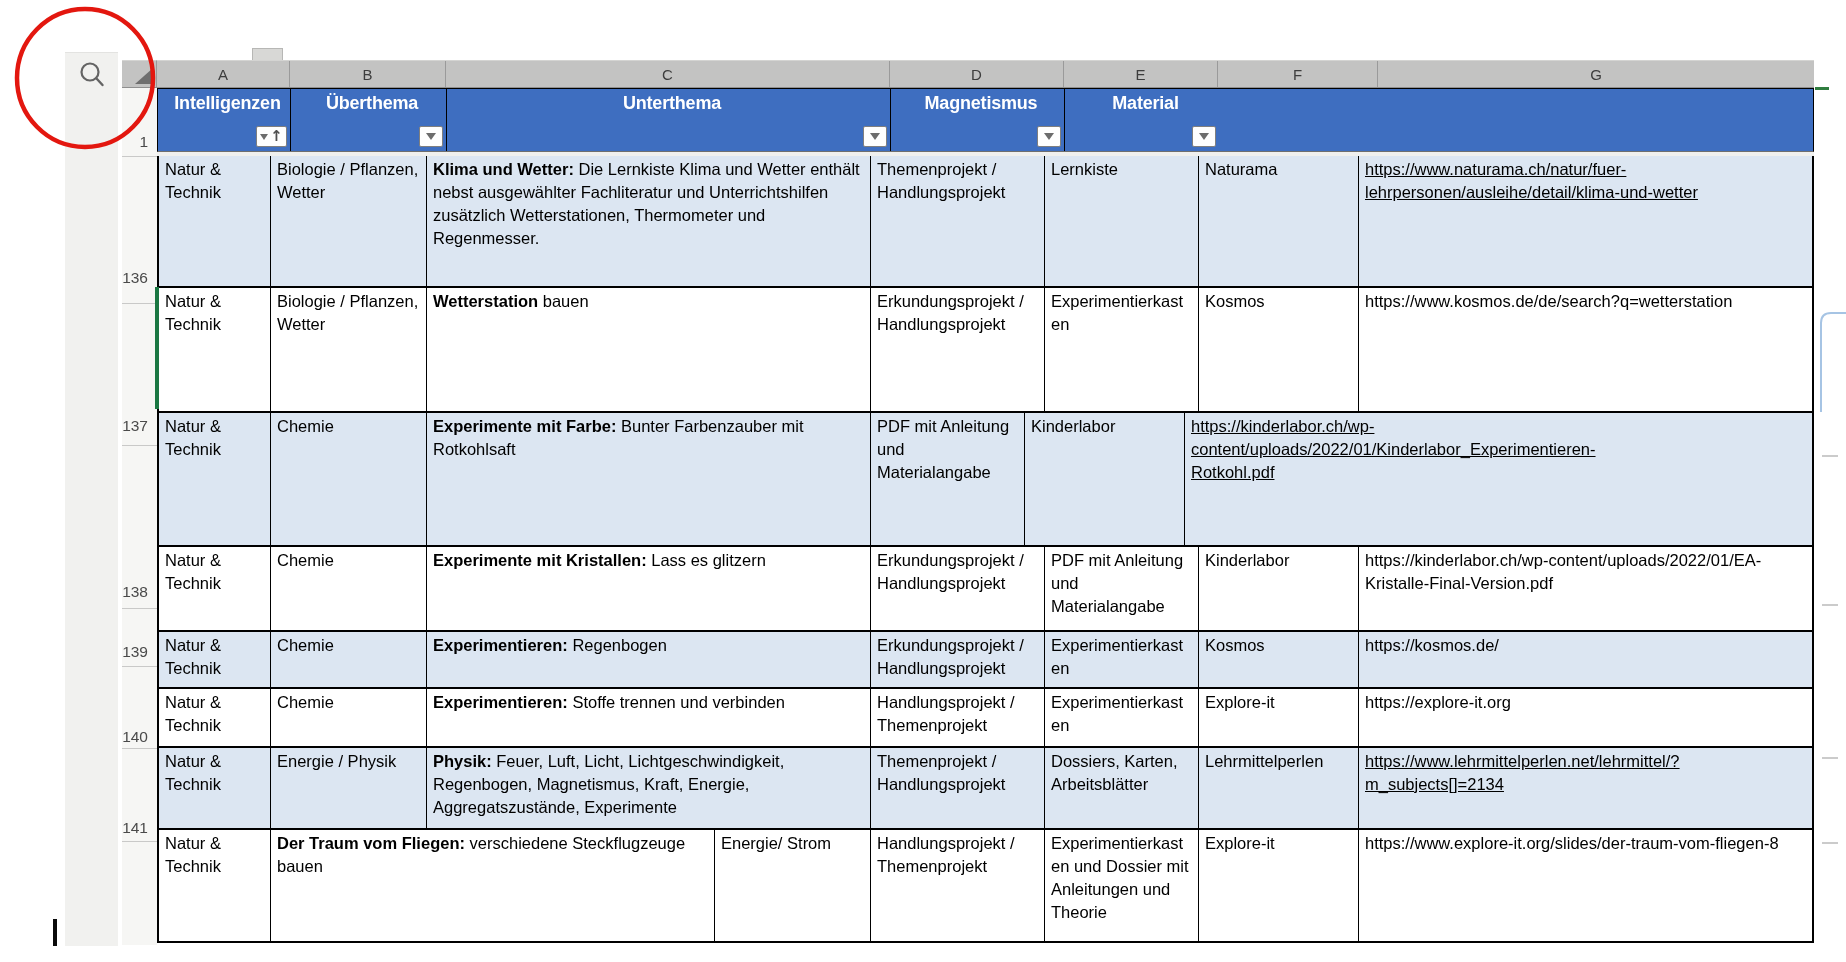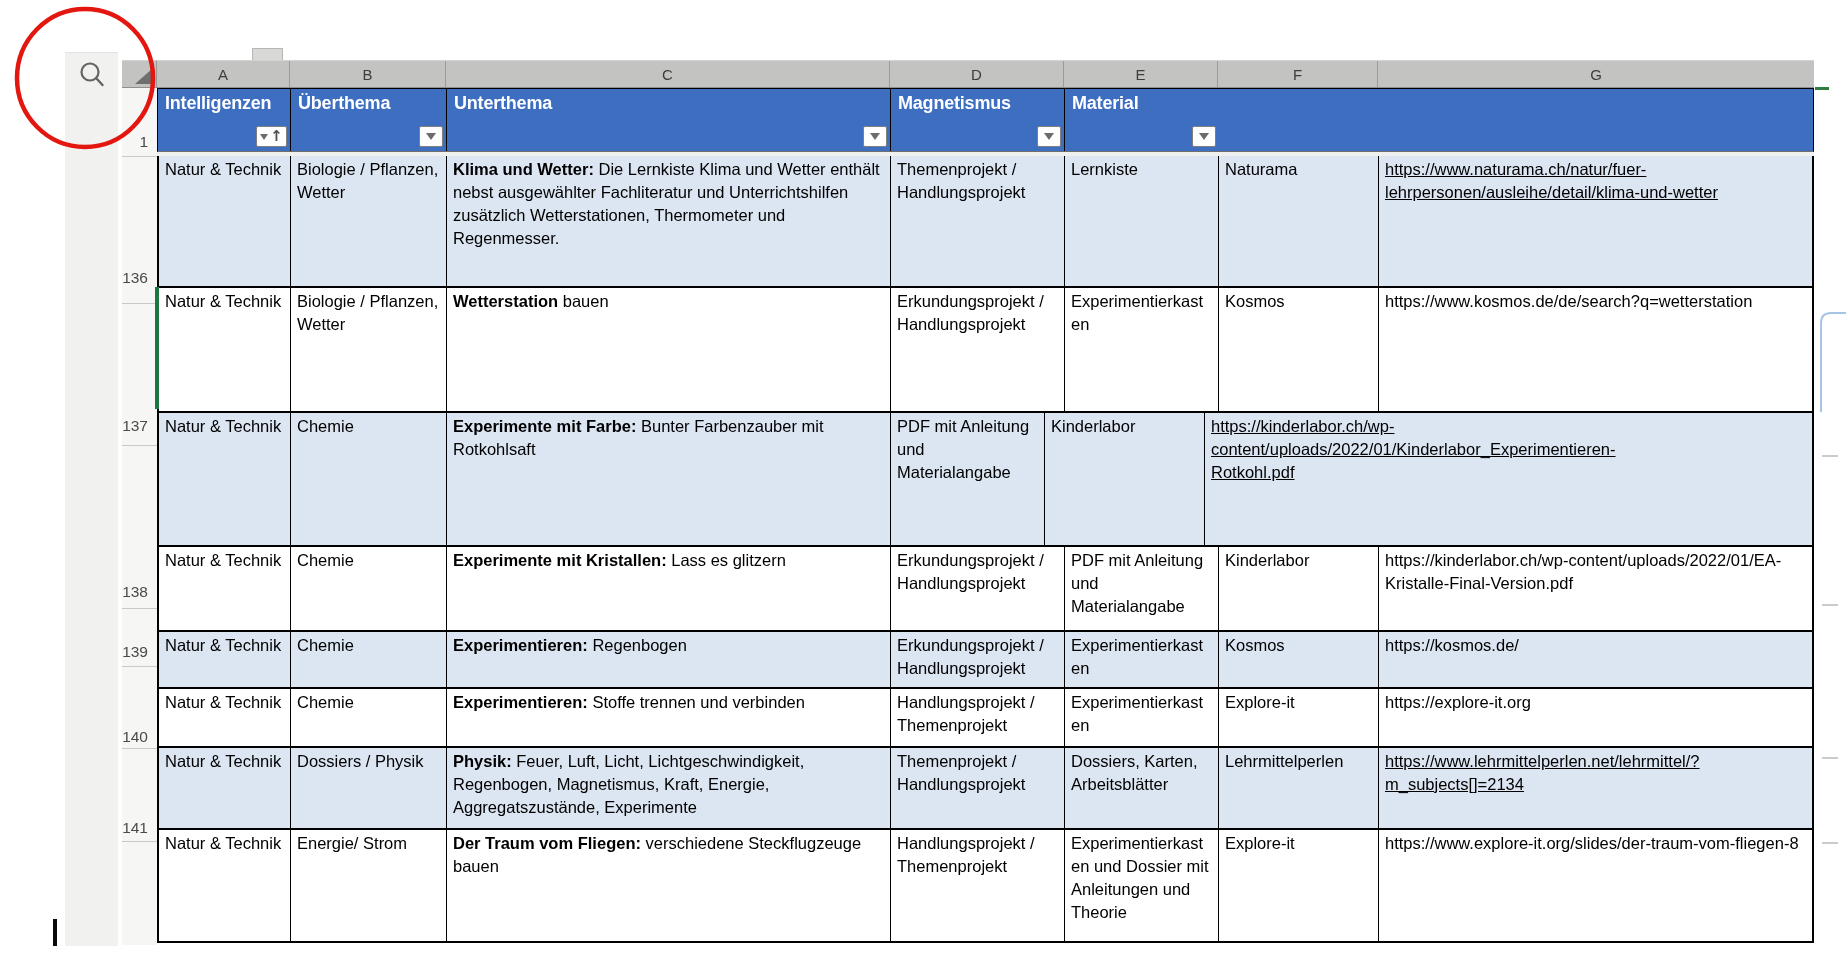--- a/index.html
+++ b/index.html
@@ -30,39 +30,39 @@
   .cw-a{width:133px}.cw-b{width:156px}.cw-c{width:444px}.cw-d{width:174px}
   .cw-e{width:154px}.cw-f{width:160px}.cw-g{width:436px}
   .gray-tab{position:absolute;left:252px;top:48px;width:31px;height:12px;background:#d8d8d6;
             border:1px solid #b7b7b5;border-bottom:none;box-sizing:border-box;}
 
   
   .grid{position:absolute;left:157px;top:88px;width:1657px;}
   .thead{display:flex;height:64px;background:#3e6ec0;box-sizing:border-box;
          border:1.5px solid #000;border-bottom:1px solid #6f6f6f;}
   .th{position:relative;flex:0 0 auto;color:#fff;font-weight:bold;font-size:18px;
-      padding:4px 0 0 7px;border-right:1.5px solid #000;box-sizing:border-box;letter-spacing:-0.2px;}
+      padding:4px 0 0 7px;border-right:1.5px solid #000;box-sizing:border-box;letter-spacing:-0.2px;text-align:center;}
   .th:last-child{border-right:none;}
   .fbtn{position:absolute;right:3px;bottom:4px;width:24px;height:21px;background:#fefefe;
         border:1px solid #7f7f7f;border-radius:2px;display:flex;align-items:center;
         justify-content:center;gap:2px;box-sizing:border-box;}
   .fbtn-sort{width:31px;}
   .tri{width:0;height:0;border-left:5.5px solid transparent;border-right:5.5px solid transparent;
        border-top:7.5px solid #6c6c6c;}
   .tri-sm{border-left-width:4.5px;border-right-width:4.5px;border-top-width:6px;}
   .sort-arrow{color:#4f4f4f;font-size:15px;font-weight:bold;line-height:1;font-family:"DejaVu Sans",sans-serif;}
   .freeze-gap{height:4px;background:#f0f0ee;}
   .tbody{width:1657px;box-sizing:border-box;border-left:2px solid #000;
          border-right:2px solid #000;border-bottom:2px solid #000;background:#fff;}
   .tr{display:flex;border-top:2px solid #000;box-sizing:border-box;}
   .td{flex:0 0 auto;border-right:1.5px solid #000;box-sizing:border-box;
       padding:2px 6px 0 6px;font-size:16.5px;line-height:23px;overflow:hidden;
       overflow-wrap:break-word;}
   .td:last-child{border-right:none;}
-  .dw-a{width:132px}.dw-b{width:156px}.dw-c{width:444px}.dw-d{width:174px}
+  .dw-a{width:112px}.dw-b{width:156px}.dw-c{width:444px}.dw-d{width:174px}
   .dw-e{width:154px}.dw-f{width:160px}.dw-g{width:432px}
   .h-136{height:130px}.h-137{height:125px}.h-138{height:134px}.h-139{height:85px}
   .h-140{height:57px}.h-141{height:59px}.h-142{height:82px}.h-143{height:113px}
   .shade{background:#dce6f2;}
   .lead{font-weight:bold;}
   .u{text-decoration:underline;}
 
   
   .sel-left{position:absolute;left:155px;top:287px;width:4px;height:122px;background:#1a7742;}
   .green-mark{position:absolute;left:1815px;top:87px;width:14px;height:3px;background:#2f7d3f;}
@@ -203,32 +203,32 @@
         <div class="td dw-b">Chemie</div>
         <div class="td dw-c"><span class="lead">Experimentieren:</span><span> Stoffe trennen und verbinden</span></div>
         <div class="td dw-d">Handlungsprojekt / Themenprojekt</div>
         <div class="td dw-e">Experimentierkasten</div>
         <div class="td dw-f">Explore-it</div>
         <div class="td dw-g"><span>https://explore-it.org</span></div>
       </div>
 
       <div class="tr shade h-142">
         <div class="td dw-a">Natur &amp; Technik</div>
-        <div class="td dw-b">Dossiers / Physik</div>
+        <div class="td dw-b">Energie / Physik</div>
         <div class="td dw-c"><span class="lead">Physik:</span><span> Feuer, Luft, Licht, Lichtgeschwindigkeit, Regenbogen, Magnetismus, Kraft, Energie, Aggregatszustände, Experimente</span></div>
         <div class="td dw-d">Themenprojekt / Handlungsprojekt</div>
         <div class="td dw-e">Dossiers, Karten, Arbeitsblätter</div>
         <div class="td dw-f">Lehrmittelperlen</div>
         <div class="td dw-g"><span class="u">https://www.lehrmittelperlen.net/lehrmittel/?m_subjects[]=2134</span></div>
       </div>
 
       <div class="tr h-143">
         <div class="td dw-a">Natur &amp; Technik</div>
+        <div class="td dw-c"><span class="lead">Der Traum vom Fliegen:</span><span> verschiedene Steckflugzeuge bauen</span></div>
         <div class="td dw-b">Energie/ Strom</div>
-        <div class="td dw-c"><span class="lead">Der Traum vom Fliegen:</span><span> verschiedene Steckflugzeuge bauen</span></div>
         <div class="td dw-d">Handlungsprojekt / Themenprojekt</div>
         <div class="td dw-e">Experimentierkasten und Dossier mit Anleitungen und Theorie</div>
         <div class="td dw-f">Explore-it</div>
         <div class="td dw-g"><span>https://www.explore-it.org/slides/der-traum-vom-fliegen-8</span></div>
       </div>
 
     </div>
   </div>
 
   <div class="sel-left"></div>

